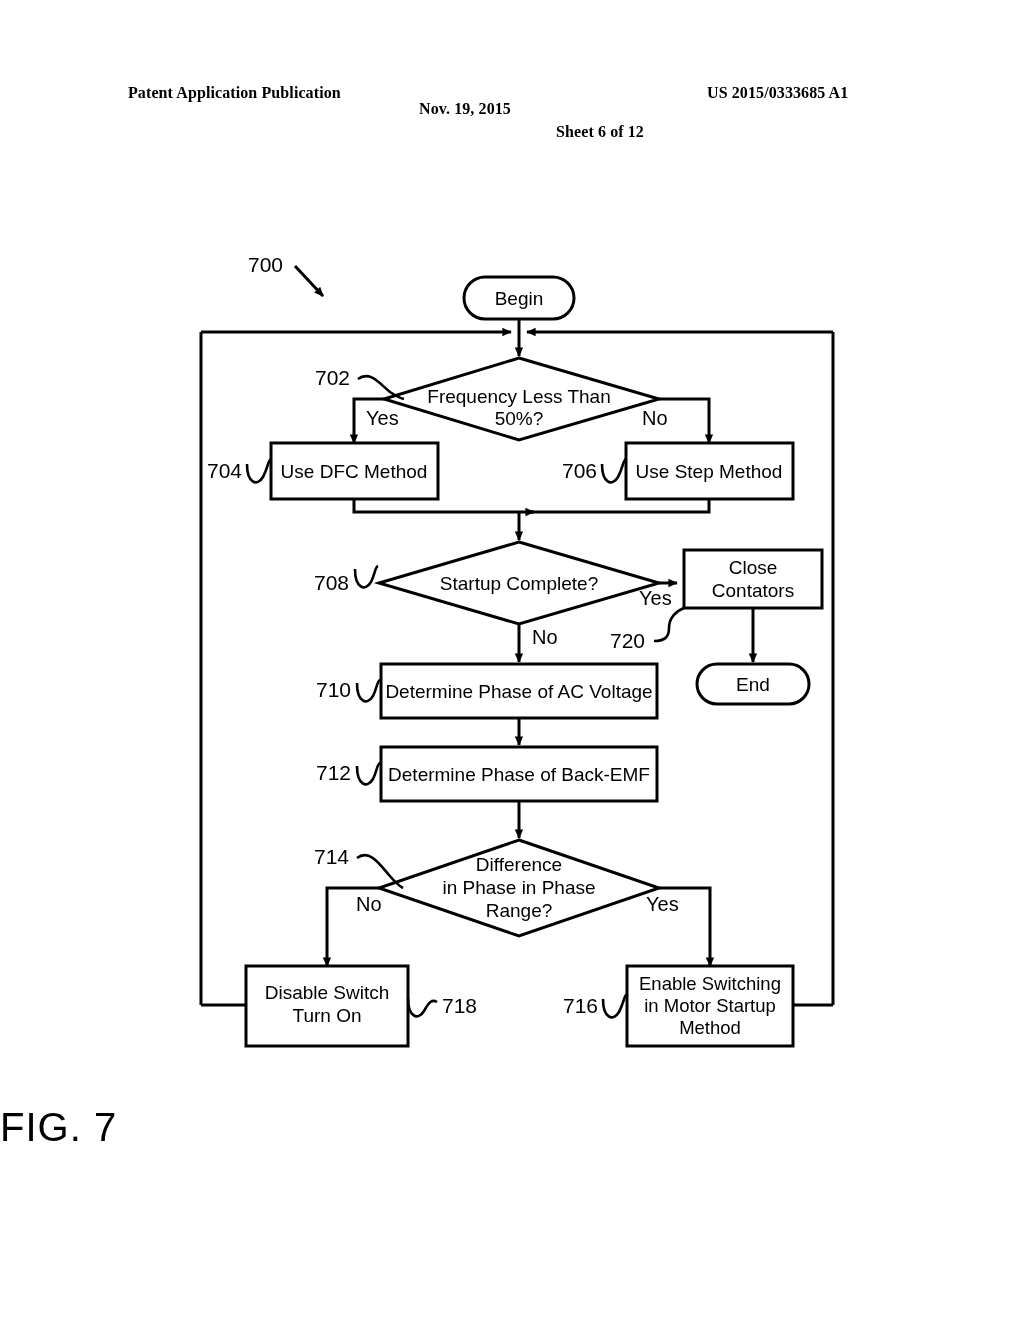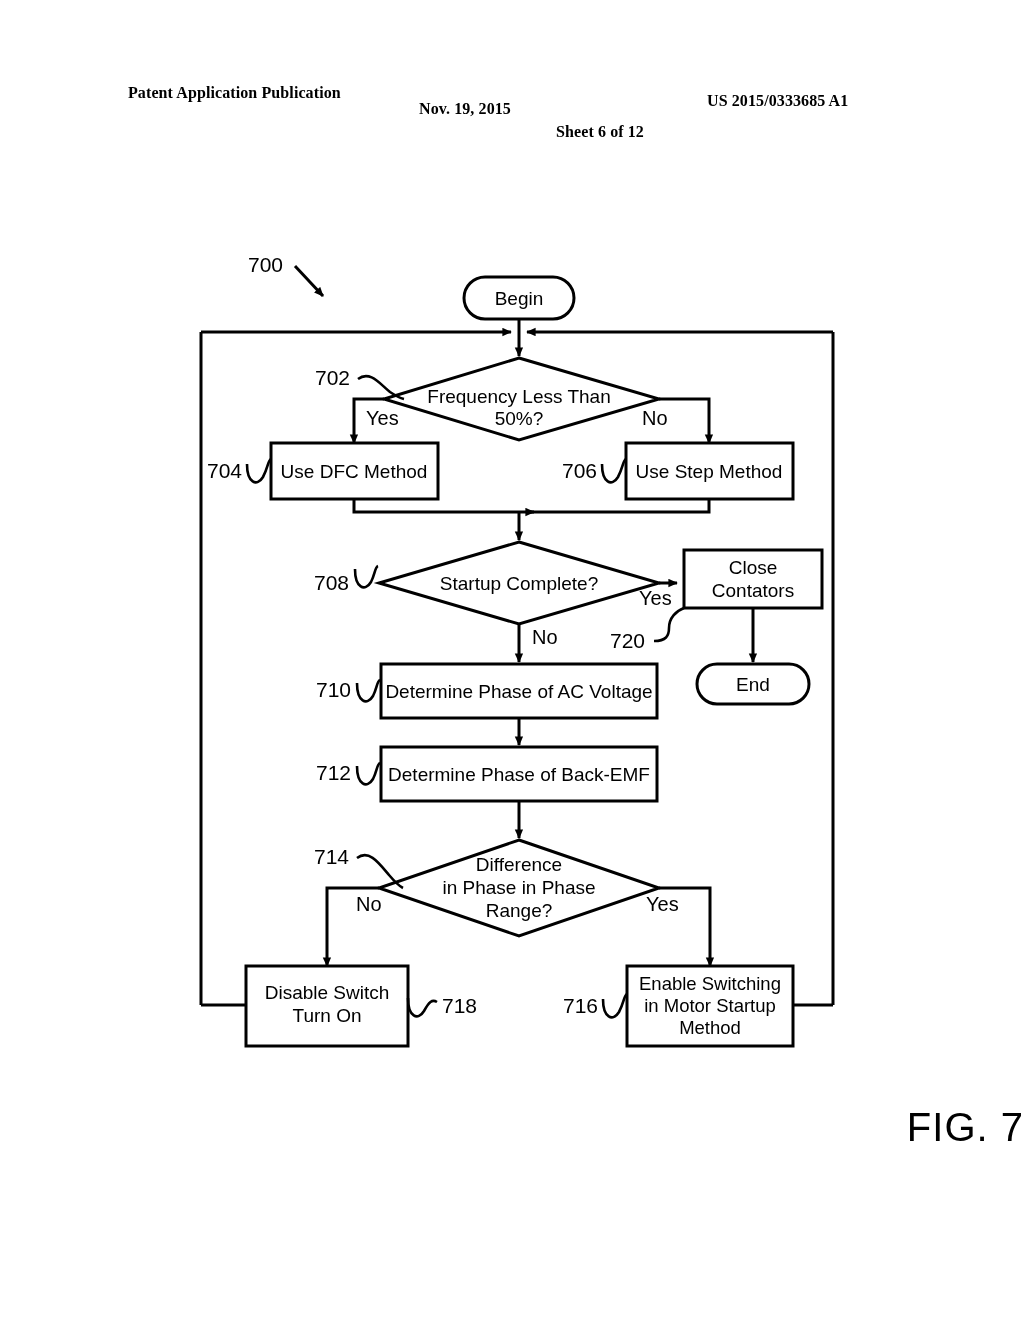--- a/index.html
+++ b/index.html
@@ -41,30 +41,30 @@
   }
   #patent-header .h-sheet {
     position: absolute;
     left: 556px;
     top: 0;
     margin-top: 39px;
   }
   #patent-header .h-docnum {
     position: absolute;
     left: 707px;
-    top: 8px;
+    top: 0;
   }
 
   
   #fig-caption {
     position: absolute;
     left: 0;
     top: 1105px;
     width: 1024px;
-    text-align: right;
+    text-align: left;
     font-size: 40px;
     letter-spacing: 1px;
   }
 
   
   #flowchart-canvas {
     position: absolute;
     left: 14px;
     top: 0;
     width: 1024px;

